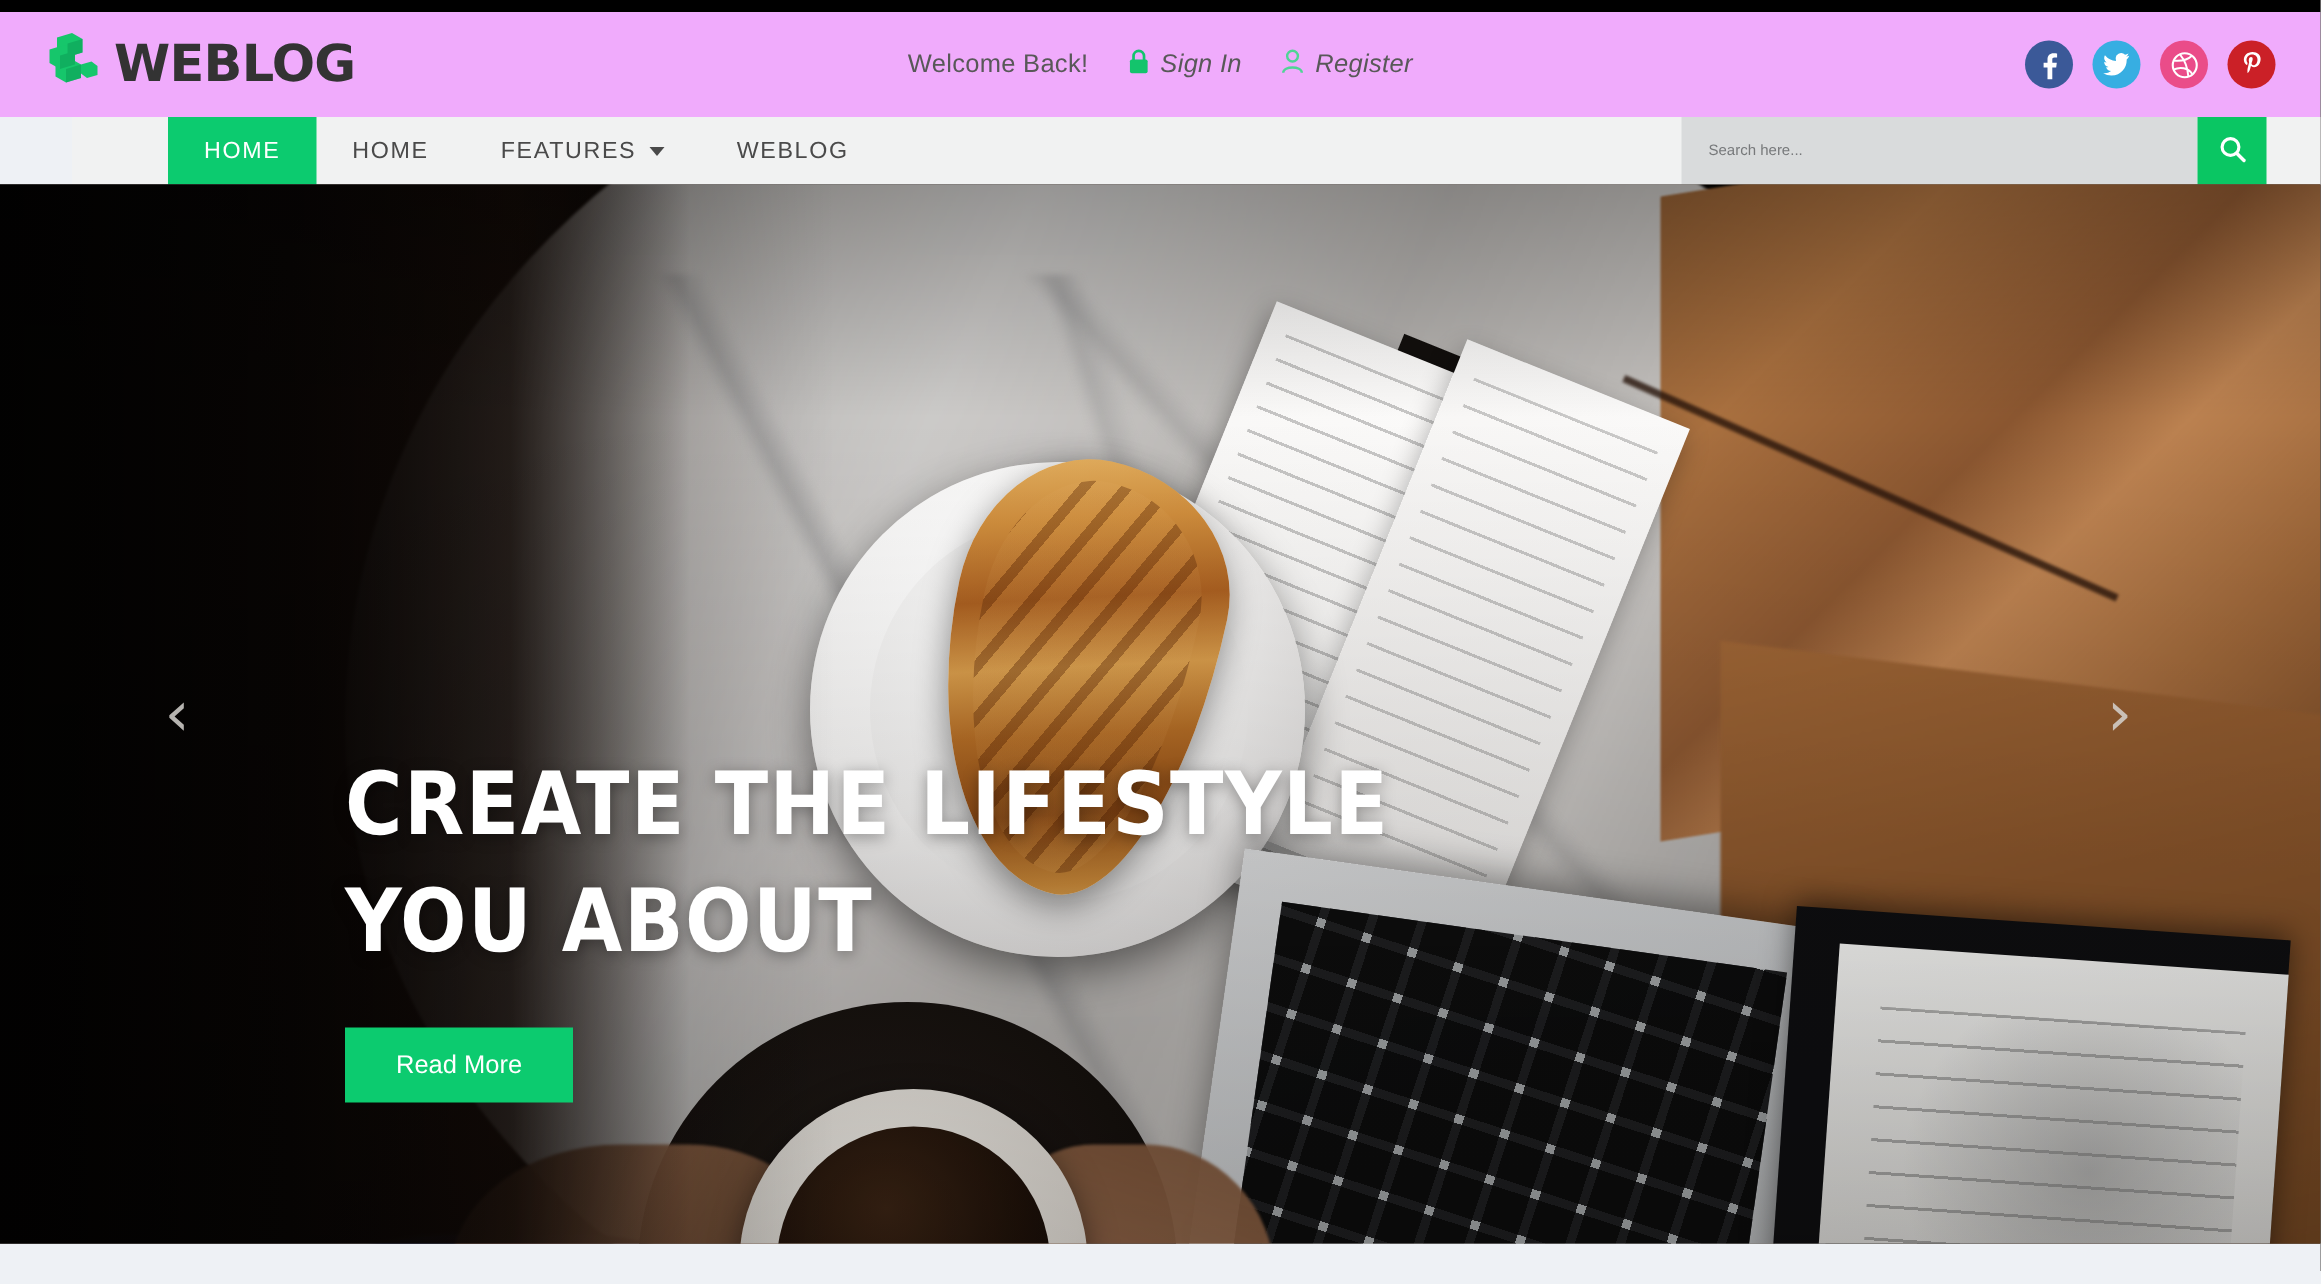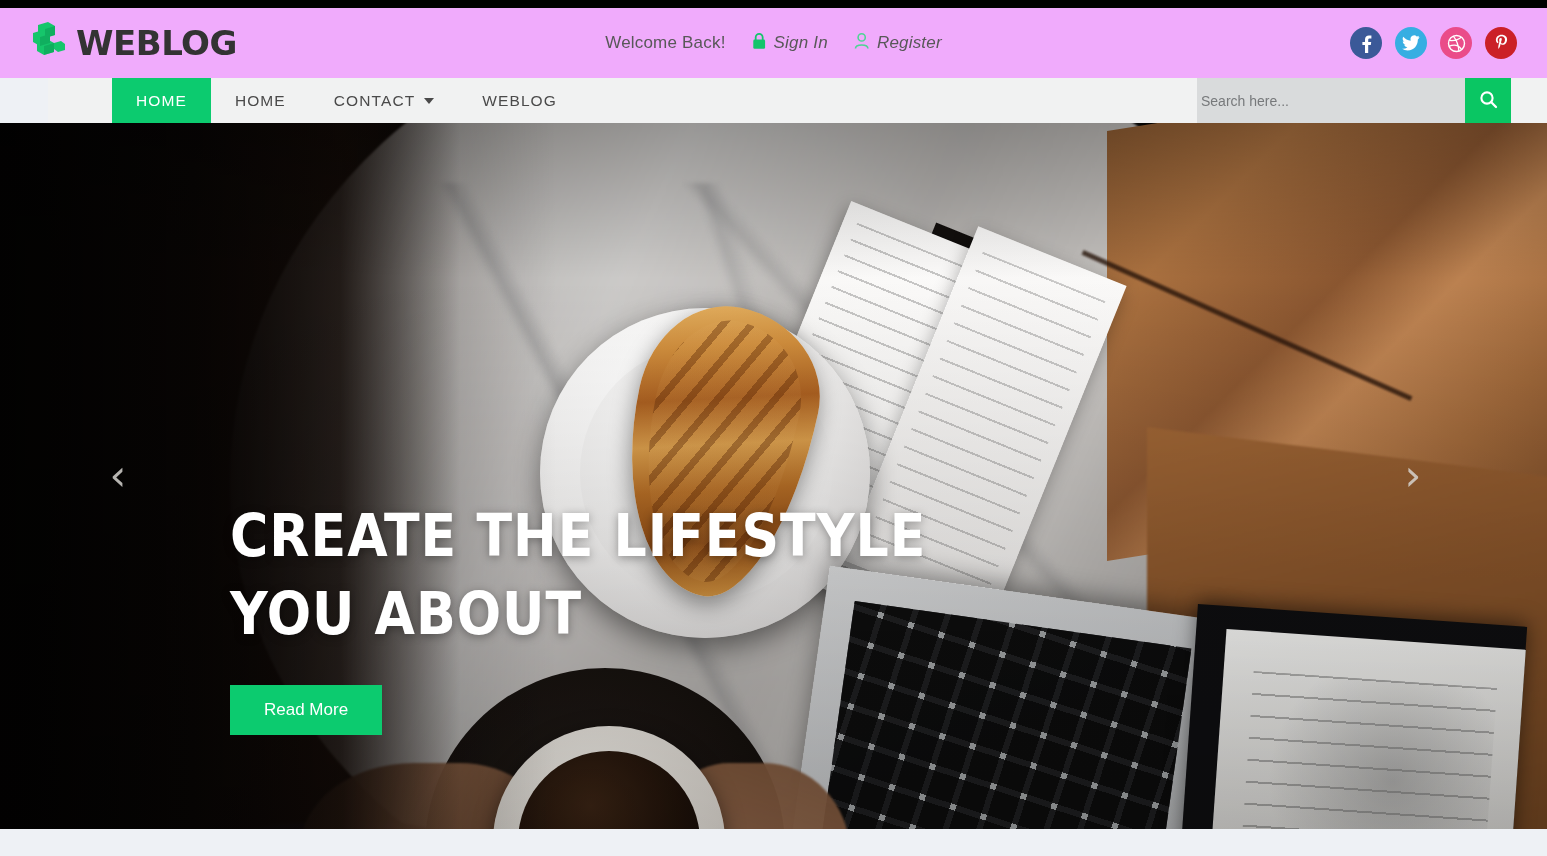--- a/index.html
+++ b/index.html
@@ -57,22 +57,22 @@
     display:inline-block; margin-left:9px;
     border-left:5px solid transparent; border-right:5px solid transparent;
     border-top:6px solid #4a4a4a;
   }
 
   .searchwrap {
     position:absolute; right:84px; top:0; height:45px;
     display:flex; align-items:stretch;
   }
   .searchbox {
-    width:268px; background:#d9dbdc; border:none; outline:none;
-    font-size:14px; color:#6f7274; padding:0 4px;
+    width:344px; background:#d9dbdc; border:none; outline:none;
+    font-size:10px; color:#6f7274; padding:0 18px;
     font-family:"Liberation Sans", sans-serif;
   }
   .searchbox::placeholder { color:#77797b; }
   .searchbtn {
     width:46px; background:#0ac663; border:none; cursor:pointer;
     display:flex; align-items:center; justify-content:center;
   }
 
   
   .hero {
@@ -357,21 +357,21 @@
 
 <nav class="navbar">
   <div class="mainmenu">
     <div class="nav-item active">
       <span>HOME</span>
     </div>
     <div class="nav-item">
       <span>HOME</span>
     </div>
     <div class="nav-item">
-      <span>CONTACT</span>
+      <span>FEATURES</span>
       <i class="caret"></i>
     </div>
     <div class="nav-item">
       <span>WEBLOG</span>
     </div>
   </div>
 
   <div class="searchwrap">
     <input class="searchbox" type="text" placeholder="Search here..." style="">
     <button class="searchbtn">

